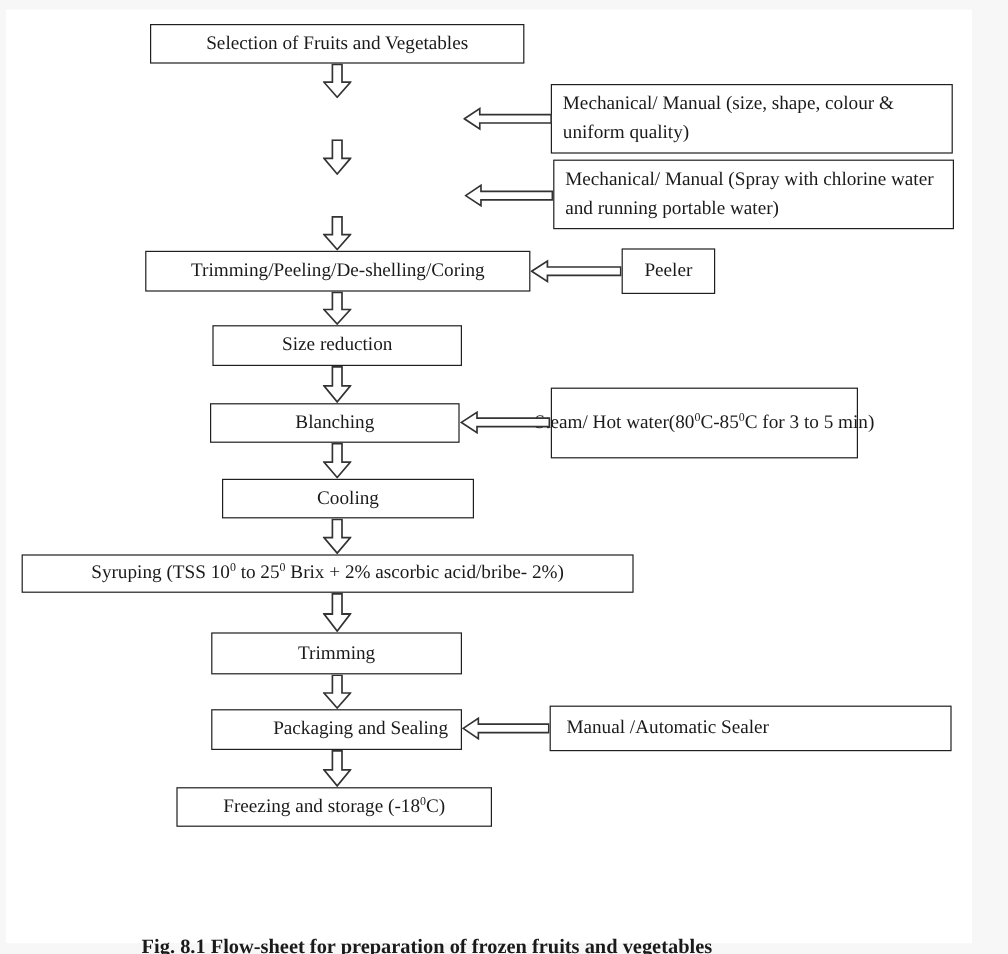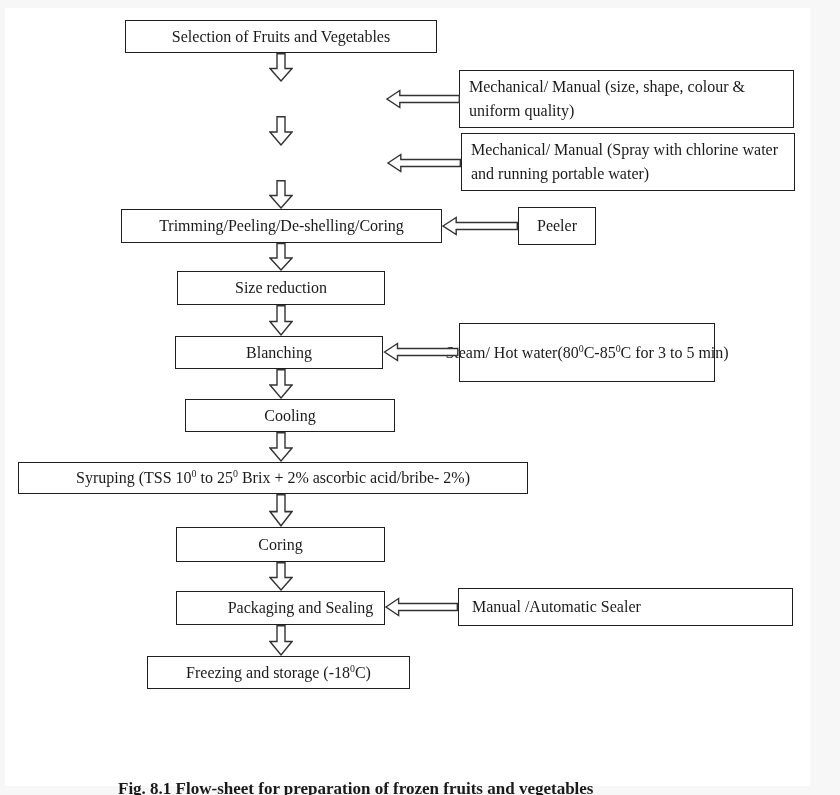--- a/index.html
+++ b/index.html
@@ -80,21 +80,21 @@
   <div class="box" style="left:177px; top:271px; width:208px; height:34px;">Size reduction</div>
 
   <div class="box" style="left:175px; top:336px; width:208px; height:33px;">Blanching</div>
 
   <div class="box" style="left:173px; top:399px; width:210px; height:33px;margin-left:12px;">Cooling</div>
 
   <div class="box" style="left:18px; top:462px; width:510px; height:32px;">
     <span><span>Syruping (TSS 10</span><span class="sup">0</span><span> to 25</span><span class="sup">0</span><span> Brix + 2% ascorbic acid/bribe- 2%)</span></span>
   </div>
 
-  <div class="box" style="left:176px; top:527px; width:209px; height:35px;">Coring</div>
+  <div class="box" style="left:176px; top:527px; width:209px; height:35px;">Trimming</div>
 
   <div class="box" style="left:176px; top:591px; width:209px; height:34px;padding-left:40px;">Packaging and Sealing</div>
 
   <div class="box" style="left:147px; top:656px; width:263px; height:33px;">
     <span><span>Freezing and storage (-18</span><span class="sup">0</span><span>C)</span></span>
   </div>
 
   <div class="box wrap left-align" style="left:459px; top:70px; width:335px; height:58px;">Mechanical/ Manual (size, shape, colour &amp; uniform quality)</div>
 
   <div class="box wrap left-align" style="left:461px; top:133px; width:334px; height:58px;">Mechanical/ Manual (Spray with chlorine water and running portable water)</div>

